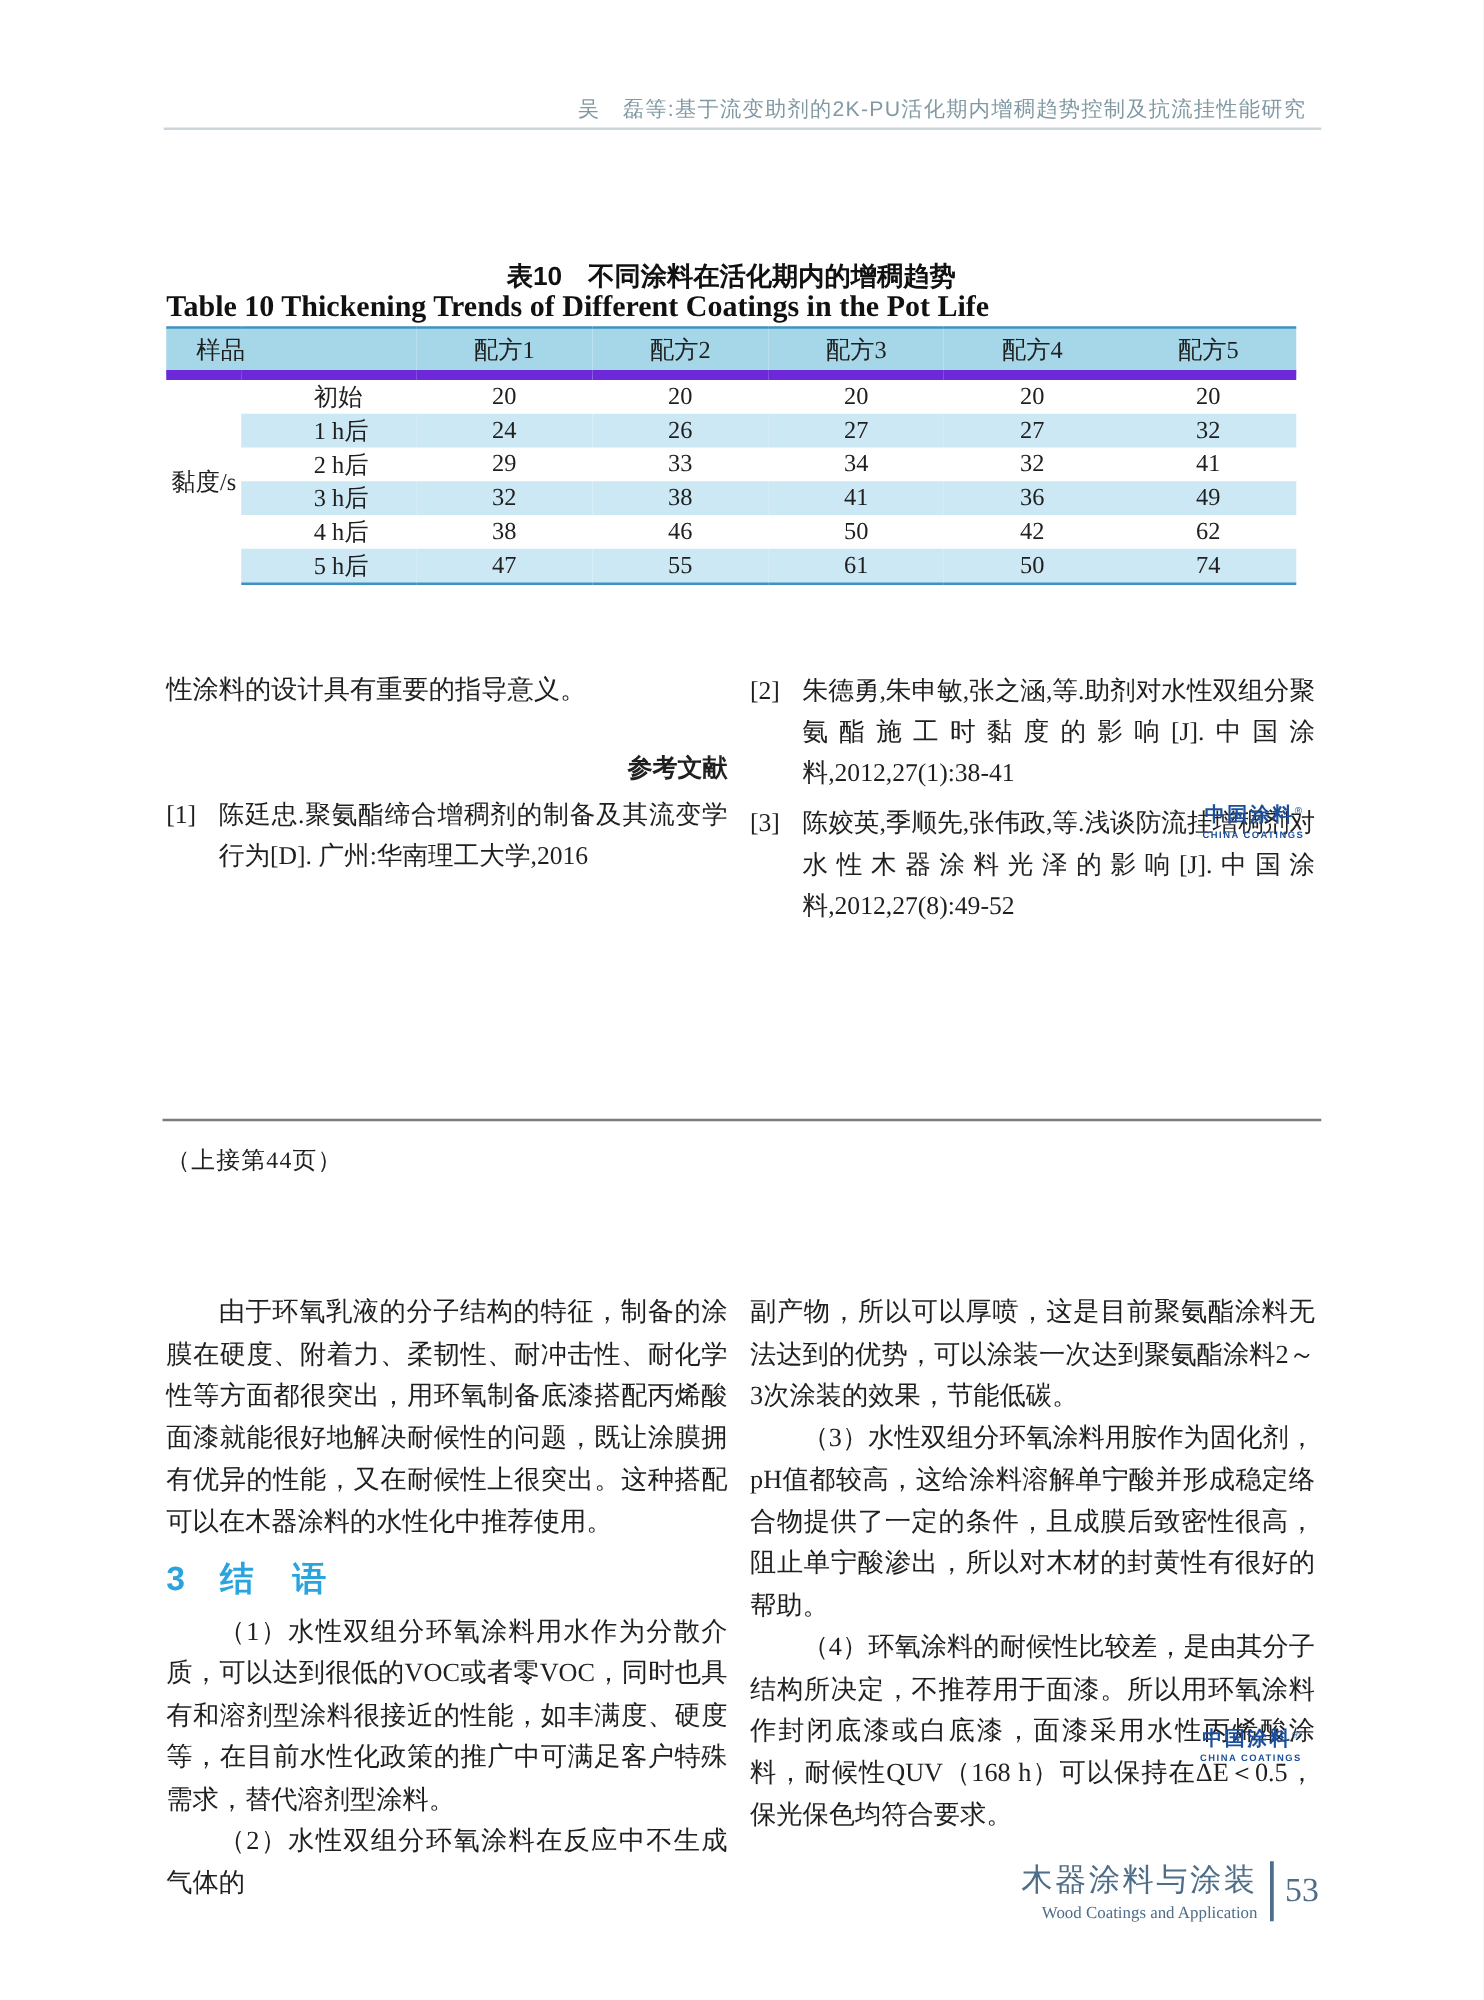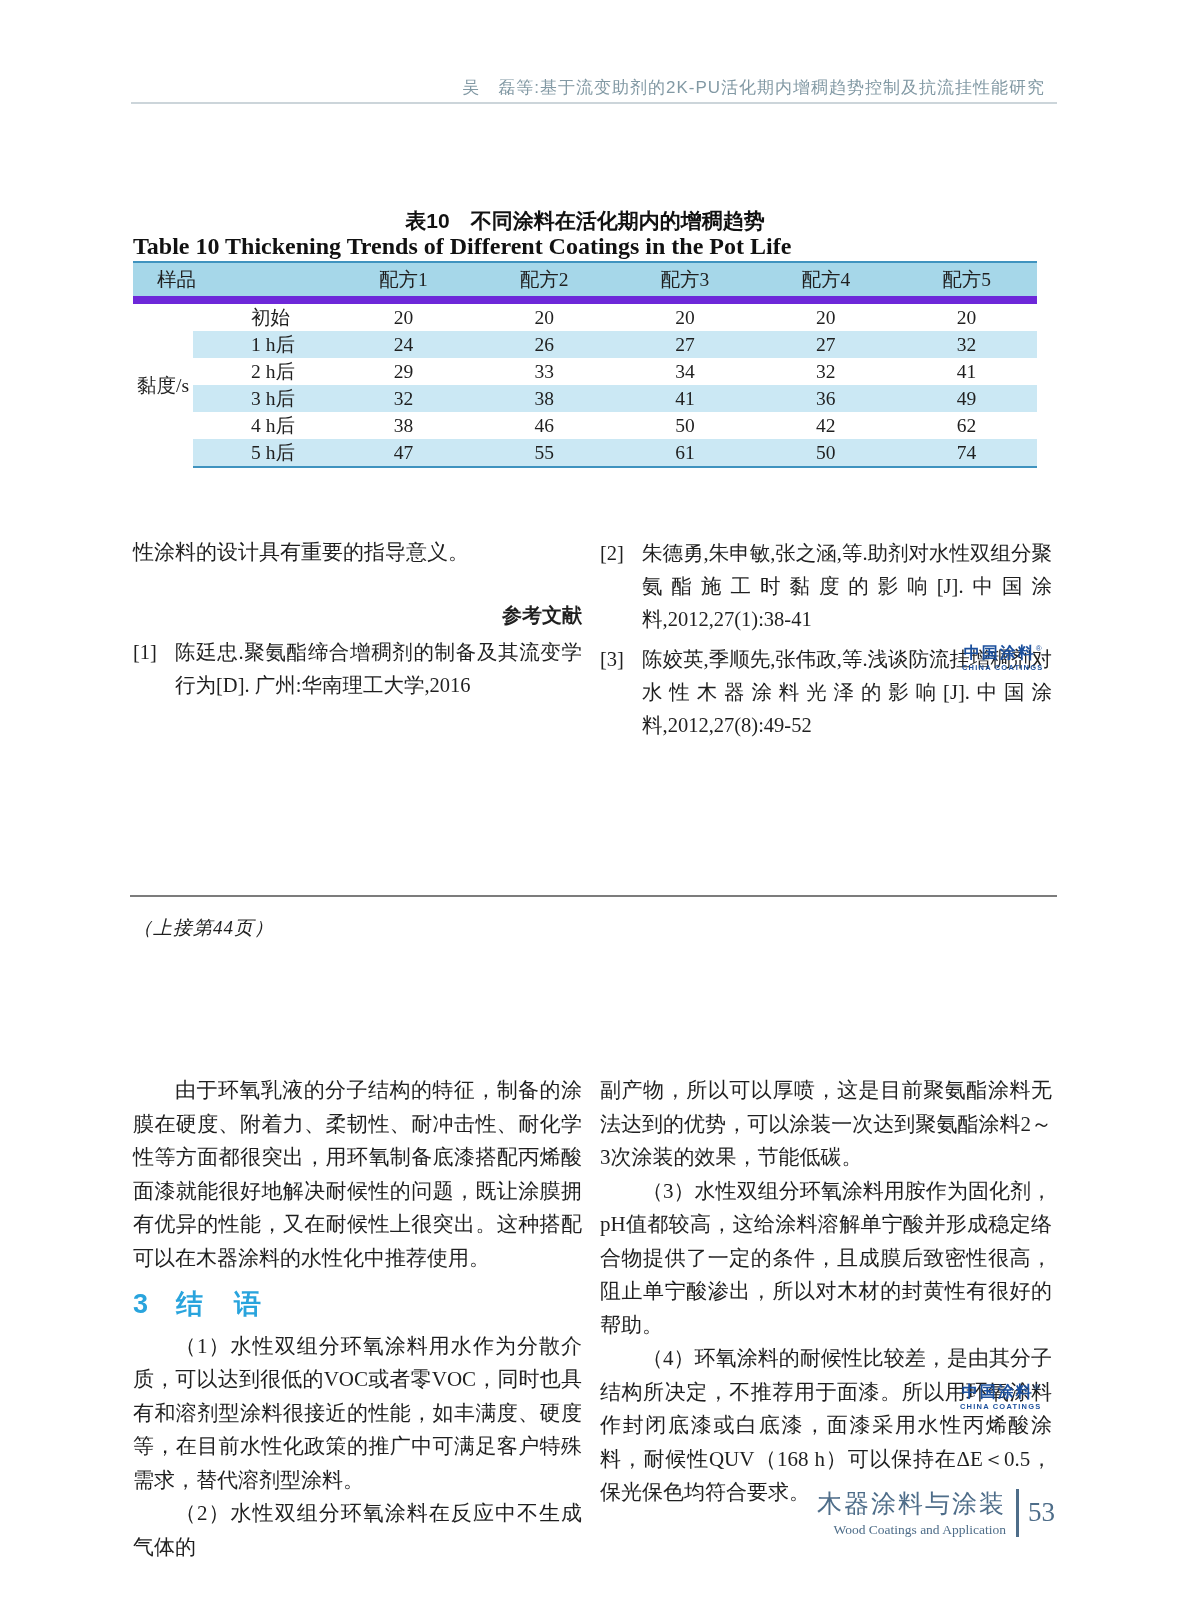--- a/index.html
+++ b/index.html
@@ -76,24 +76,24 @@
   }
   .logo-zh{font-size:16px;font-weight:bold;letter-spacing:2px;}
   .logo-mark{font-size:8px;vertical-align:top;}
   .logo-en{font-size:7.5px;font-weight:bold;letter-spacing:1.2px;margin-top:3px;}
   .logo-wrap-1{position:absolute;left:962px;top:645px;}
   .logo-wrap-2{position:absolute;left:960px;top:1384px;}
   
   .divider{position:absolute;left:130px;top:895px;width:927px;height:2px;background:#7c7c7c;}
   .cont-note{
     position:absolute;left:133px;top:915px;
-    font-size:19px;letter-spacing:1px;font-style:italic;
-  }
-  
-  .main-top{top:1074px;font-size:21px;line-height:33.5px;}
+    font-size:19px;letter-spacing:1px;
+  }
+  
+  .main-top{top:1033px;font-size:21px;line-height:33.5px;}
   .para{text-indent:2em;margin:0;}
   .para-noindent{text-indent:0;margin:0;}
   .sec-heading{
     margin:13px 0 8px 0;text-indent:0;
     font-family:"Liberation Sans","DejaVu Sans",sans-serif;
     font-weight:bold;font-size:27px;color:#29a4dd;
     letter-spacing:2px;
   }
   .sec-heading .num{margin-right:26px;}
   

